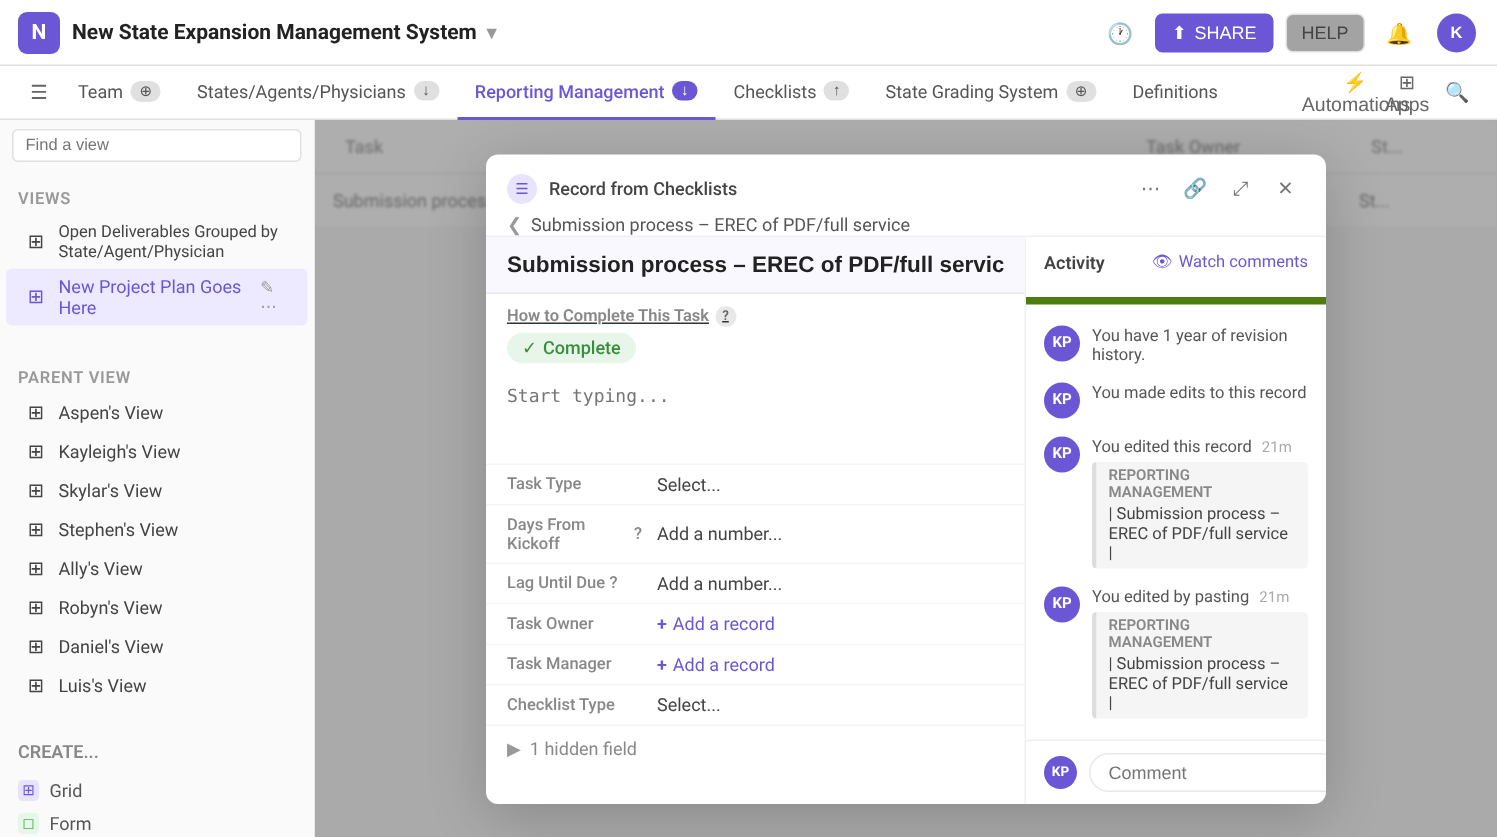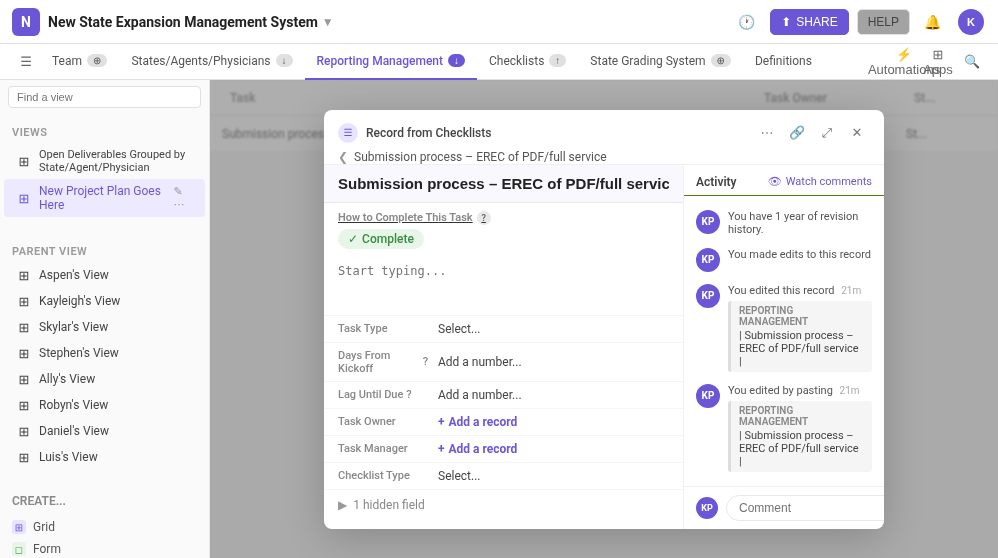--- a/index.html
+++ b/index.html
@@ -74,27 +74,27 @@
     
     .form-title-input { width: 100%; padding: 10px 14px; font-size: 15px; font-weight: 600; color: #222; border: none; border-bottom: 1px solid #e8e8e8; outline: none; background: #f9f8ff; }
     .form-section { padding: 8px 14px; border-bottom: 1px solid #f5f5f5; text-decoration: underline; }
     .form-label { font-size: 11px; color: #888; font-weight: 600; margin-bottom: 4px; display: flex; align-items: center; gap: 4px; }
     .form-label .info { width: 14px; height: 14px; border-radius: 50%; background: #e8e8e8; display: flex; align-items: center; justify-content: center; font-size: 9px; color: #666; cursor: pointer; }
     .complete-badge { display: inline-flex; align-items: center; padding: 3px 10px; background: #e8f5e9; border-radius: 20px; color: #388e3c; font-size: 12px; font-weight: 500; gap: 4px; }
     .complete-badge::before { content: '✓'; }
     .form-textarea { width: 100%; border: none; outline: none; resize: none; font-size: 12px; color: #555; background: transparent; min-height: 40px; }
     .form-select { color: #999; font-size: 12px; cursor: pointer; }
     .form-add-number { color: #999; font-size: 12px; cursor: pointer; }
-    .form-add-record { display: inline-flex; align-items: center; gap: 4px; color: #6b57d6; font-size: 12px; cursor: pointer; font-weight: bold; }
+    .form-add-record { display: inline-flex; align-items: center; gap: 4px; color: #6b57d6; font-size: 12px; cursor: pointer; }
     .form-add-record::before { content: '+'; font-weight: bold; }
     .hidden-field-row { display: flex; align-items: center; gap: 6px; padding: 8px 14px; color: #888; font-size: 12px; cursor: pointer; }
     .hidden-field-row .tri { color: #999; }
 
     
-    .activity-header { display: flex; align-items: center; justify-content: space-between; padding: 10px 12px 6px; border-bottom: 1px solid #4d7c0f; }
+    .activity-header { display: flex; align-items: center; justify-content: space-between; padding: 10px 12px 16px; border-bottom: 5px solid #4d7c0f; }
     .activity-title { font-size: 12px; font-weight: 600; color: #444; }
     .watch-btn { display: flex; align-items: center; gap: 4px; font-size: 11px; color: #6b57d6; cursor: pointer; }
     .activity-list { flex: 1; overflow-y: auto; padding: 8px 0; }
     .activity-item { padding: 6px 12px; display: flex; gap: 8px; font-size: 11px; color: #555; }
     .avatar { width: 24px; height: 24px; border-radius: 50%; background: #6b57d6; display: flex; align-items: center; justify-content: center; color: #fff; font-size: 10px; font-weight: bold; flex-shrink: 0; }
     .activity-content { flex: 1; }
     .activity-time { color: #aaa; font-size: 10px; margin-left: 4px; }
     .activity-quote { background: #f5f5f5; border-left: 3px solid #ddd; padding: 4px 8px; border-radius: 3px; margin-top: 4px; font-size: 11px; color: #444; }
     .activity-quote .report-tag { font-size: 10px; color: #888; font-weight: 600; text-transform: uppercase; margin-bottom: 2px; }
     .comment-box { padding: 8px 12px; border-top: 1px solid #f0f0f0; display: flex; align-items: center; gap: 8px; }

